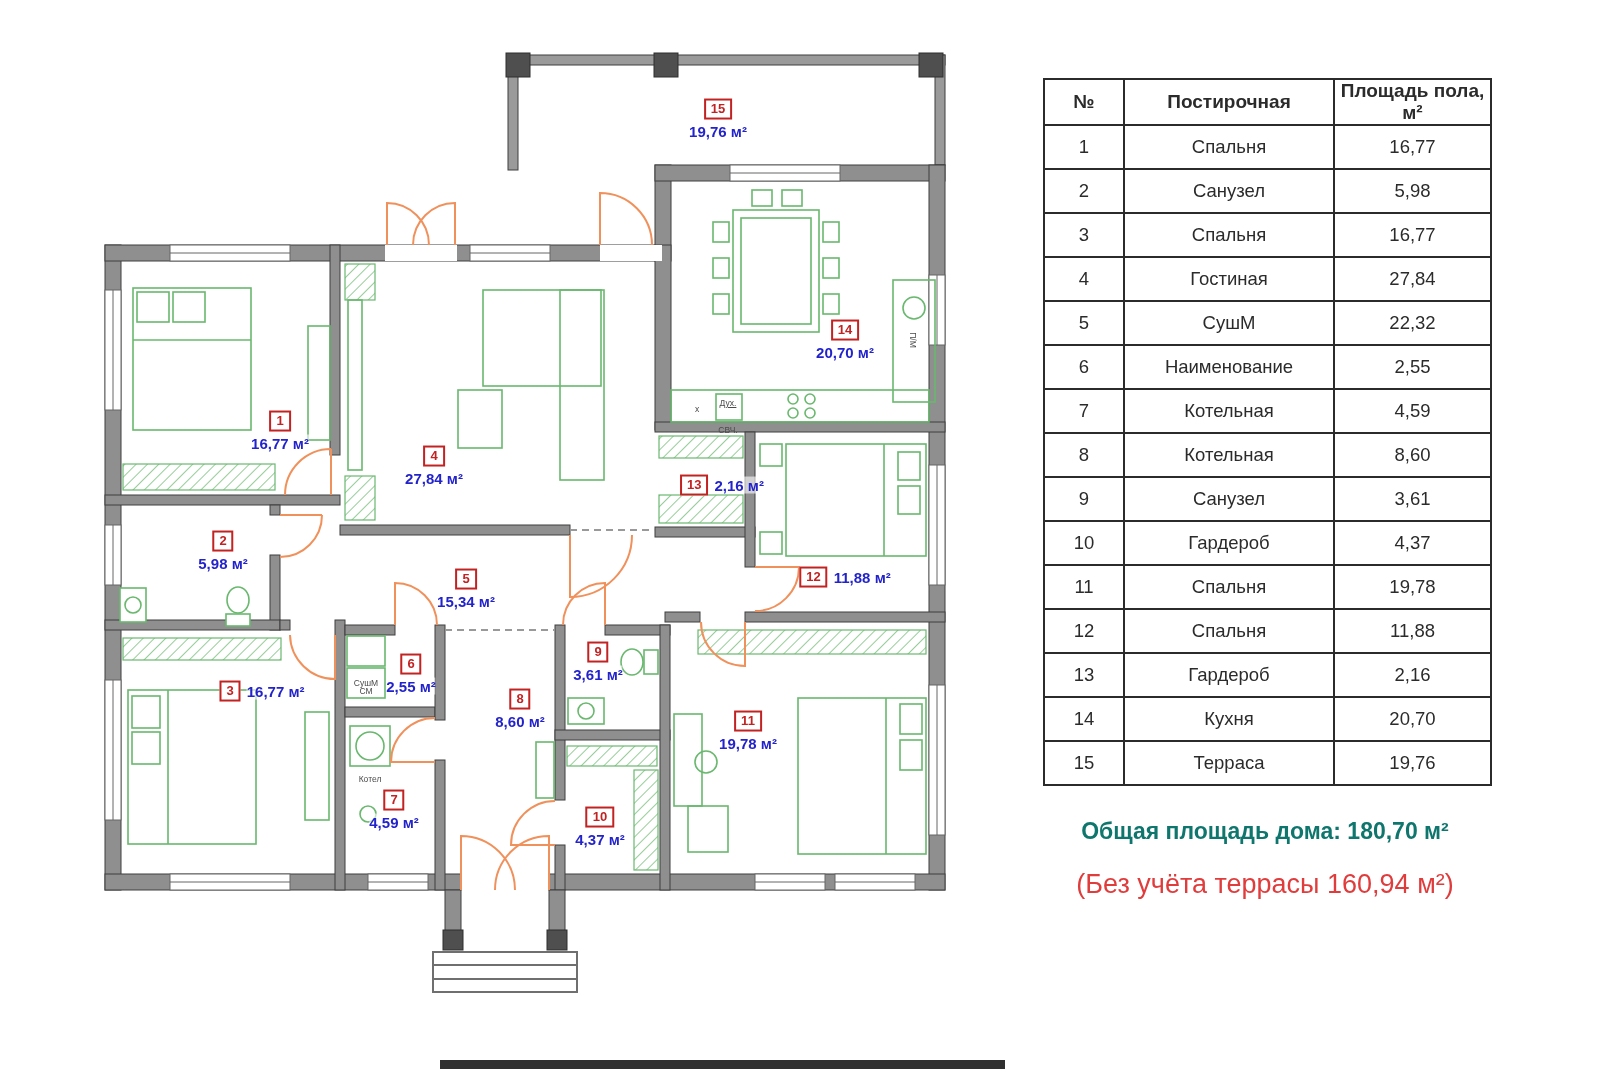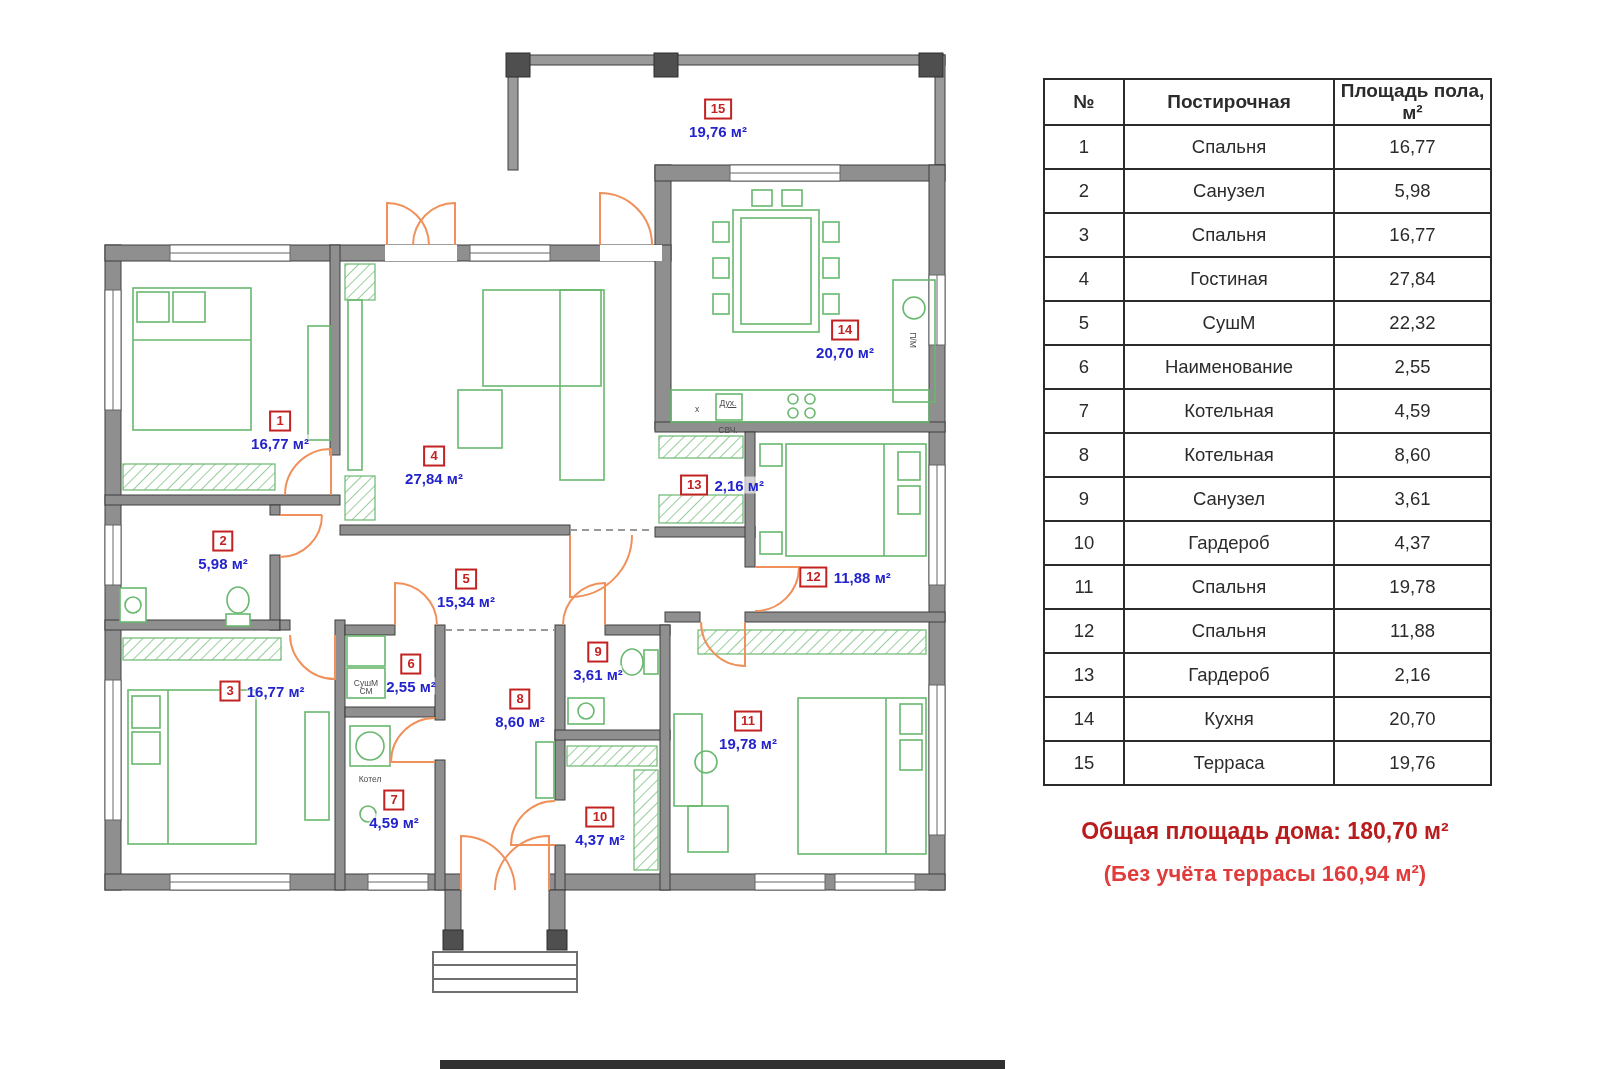--- a/index.html
+++ b/index.html
@@ -25,22 +25,22 @@
   
   .legend { position:absolute; left:1043px; top:78px; width:447px; }
   table.rooms { width:100%; border-collapse:collapse; table-layout:fixed; }
   .rooms th, .rooms td { border:2px solid #2b2b2b; text-align:center; vertical-align:middle;
                          height:44px; color:#2b2b2b; }
   .rooms th { font-weight:700; font-size:19px; }
   .rooms th.small { font-size:19px; }
   .rooms td { font-size:18.5px; font-weight:400; }
 
   .totals { position:absolute; left:1005px; top:818px; width:520px; text-align:center; }
-  .total-line { font-size:23px; font-weight:700; color:#b91c1c; }
-  .terrace-line { margin-top:16px; font-size:22px; font-weight:700; color:#e03c3c; }
+  .total-line { font-size:23px; font-weight:700; color:#0f766e; }
+  .terrace-line { margin-top:24px; font-size:27px; font-weight:400; color:#e03c3c; }
 
   
   .wall  { fill:#8f8f8f; stroke:#3f3f3f; stroke-width:1; }
   .twall { fill:#9a9a9a; stroke:#3f3f3f; stroke-width:1; }
   .pillar{ fill:#4f4f4f; stroke:#2e2e2e; stroke-width:1; }
   .furn  { fill:none; stroke:#69b86e; stroke-width:1.6; }
   .furnf { fill:#ffffff; stroke:#69b86e; stroke-width:1.6; }
   .hatchr{ fill:url(#hatch); stroke:#69b86e; stroke-width:1.2; }
   .door  { fill:none; stroke:#f0915c; stroke-width:2; }
   .gap   { fill:#ffffff; stroke:none; }

